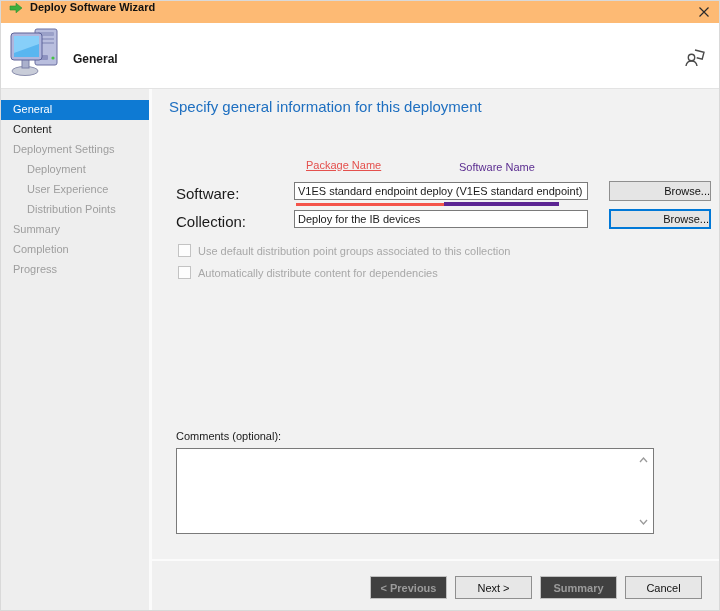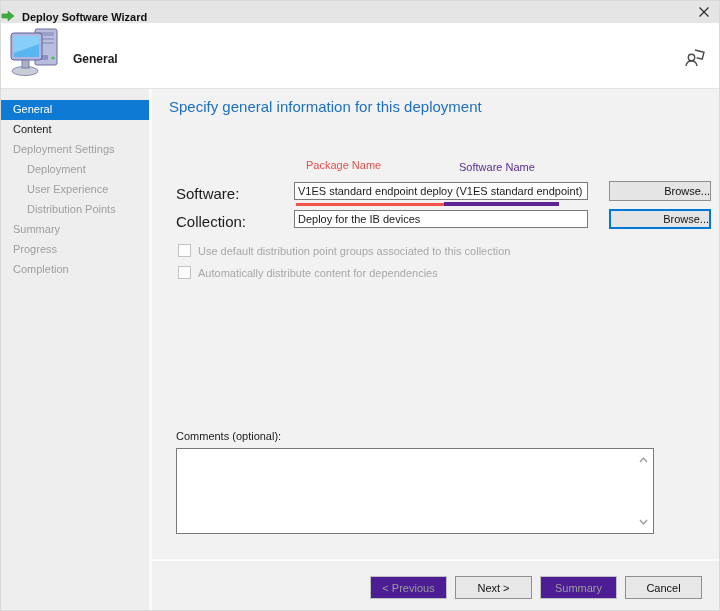--- a/index.html
+++ b/index.html
@@ -1,21 +1,21 @@
 <!DOCTYPE html>
 <html><head>
 <meta charset="utf-8">
 <style>
   * { box-sizing: border-box; margin: 0; padding: 0; }
   html,body { width:720px; height:611px; }
   body { font-family: "Liberation Sans", sans-serif; font-size: 11px; color:#1a1a1a; }
   .window { width:720px; height:611px; background:#ffffff; position:relative; overflow:hidden; border:1px solid #d9d9d9; }
 
   
-  .titlebar { height:22px; display:flex; align-items:flex-end; padding-left:0; background:#e5e5e5; }
+  .titlebar { height:22px; display:flex; align-items:flex-start; padding-left:8px; background:#fdba74; }
   .title-icon { width:14px; height:14px; margin-right:7px; }
   .title-text { font-weight:bold; font-size:11px; color:#111; }
   .close-btn { margin-left:auto; width:30px; height:22px; display:flex; align-items:center; justify-content:center; cursor:pointer; }
 
   
   .header { height:66px; background:#ffffff; border-bottom:1px solid #e3e3e3; position:relative; }
   .pc-icon { position:absolute; left:9px; top:4px; }
   .header-title { position:absolute; left:72px; top:29px; font-size:12px; font-weight:bold; color:#1a1a1a; }
   .feedback-btn { position:absolute; right:12px; top:22px; width:24px; height:24px; cursor:pointer; }
 
@@ -26,21 +26,21 @@
   .nav-item.indent { padding-left:26px; }
   .nav-item.enabled { color:#1a1a1a; }
   .nav-item.selected { background:#0e7ad3; color:#ffffff; }
 
   .rightpane { width:569px; display:flex; flex-direction:column; }
   .content { position:relative; height:470px; background:#f2f2f2; }
   .footer { height:53px; background:#f0f0f0; border-top:2px solid #fbfbfb; display:flex; justify-content:flex-end; align-items:flex-start; padding:15px 17px 0 0; gap:8px; }
 
   .heading { position:absolute; left:17px; top:9px; font-size:15px; color:#1e6fc0; }
 
-  .annot-red { position:absolute; left:154px; top:70px; color:#e4504d; font-size:11px; }
+  .annot-red { position:absolute; left:154px; top:70px; color:#e4504d; font-size:11px;text-decoration:underline; }
   .annot-purple { position:absolute; left:307px; top:72px; color:#5b2d90; font-size:11px; }
 
   .field-label { position:absolute; left:24px; font-size:15px; color:#1a1a1a; }
   .text-input { position:absolute; left:142px; width:294px; height:18px; background:#ffffff;
                 border:1px solid #7a7a7a; font-size:11px; padding:4px 3px; color:#1a1a1a;
                 font-family:"Liberation Sans", sans-serif; }
   .browse-btn { position:absolute; left:457px; width:102px; height:20px; background:#e5e5e5;
                 border:1px solid #8f8f8f; font-size:11px; color:#111; text-align:right; line-height:18px; cursor:pointer; }
   .browse-btn.focused { border:2px solid #0078d7; line-height:16px; }
 
@@ -52,21 +52,21 @@
   .check-label { color:#a8a8a8; font-size:11px; }
 
   .comments-label { position:absolute; left:24px; top:341px; color:#1a1a1a; }
   .comments-area { position:absolute; left:24px; top:359px; width:478px; height:86px; background:#ffffff;
                    border:1px solid #7a7a7a; }
   .scroll-arrow { position:absolute; right:3px; width:14px; height:12px; display:flex; align-items:center; justify-content:center; cursor:pointer; }
   .scroll-arrow.up { top:5px; } .scroll-arrow.down { bottom:5px; }
 
   .wiz-btn { width:77px; height:23px; border:1px solid #8f8f8f; background:#e7e7e7; font-size:11px;
              color:#111; font-family:"Liberation Sans", sans-serif; cursor:pointer; }
-  .wiz-btn.disabled { background:#4c1d95; border-color:#c0c0c0; color:#9b9b9b; cursor:default; }
+  .wiz-btn.disabled { background:#404040; border-color:#c0c0c0; color:#9b9b9b; cursor:default;font-weight:bold; }
 </style>
 </head>
 <body>
 
 <div class="window">
 
   <div class="titlebar">
     <svg class="title-icon" viewBox="0 0 14 14">
       <path d="M1 5 h6 V2.2 L13 7 7 11.8 V9 H1 Z" fill="#3daf3d" stroke="#2d8f2d" stroke-width="0.6"></path>
     </svg>
@@ -105,22 +105,22 @@
   <div class="body">
 
     <div class="sidebar">
       <div class="nav-item selected">General</div>
       <div class="nav-item enabled">Content</div>
       <div class="nav-item">Deployment Settings</div>
       <div class="nav-item indent">Deployment</div>
       <div class="nav-item indent">User Experience</div>
       <div class="nav-item indent">Distribution Points</div>
       <div class="nav-item">Summary</div>
+      <div class="nav-item">Completion</div>
       <div class="nav-item">Progress</div>
-      <div class="nav-item">Completion</div>
     </div>
 
     <div class="rightpane">
       <div class="content">
 
         <div class="heading">Specify general information for this deployment</div>
 
         <div class="annot-red">Package Name</div>
         <div class="annot-purple">Software Name</div>
 

